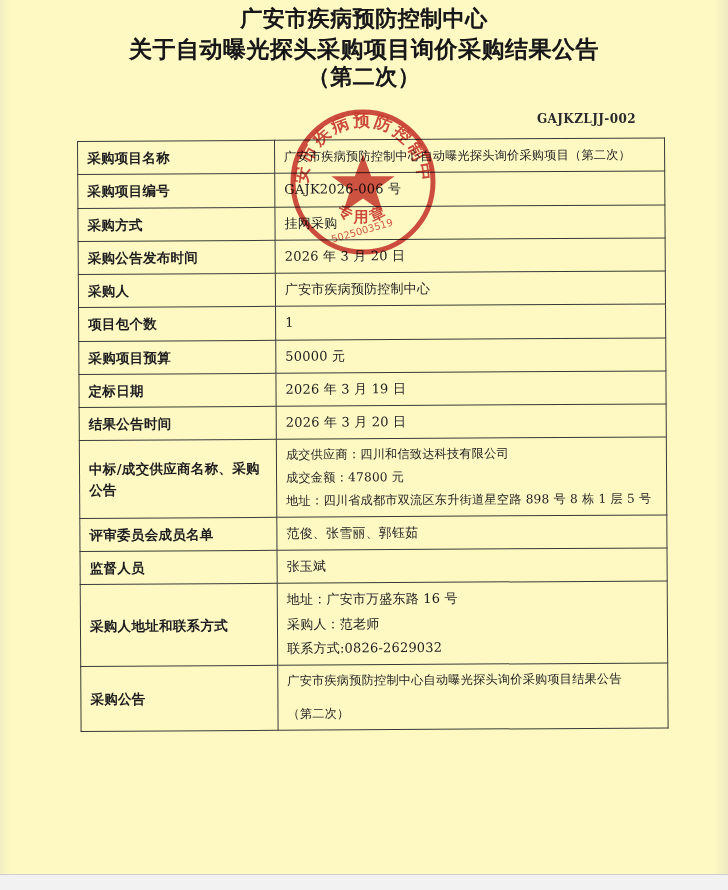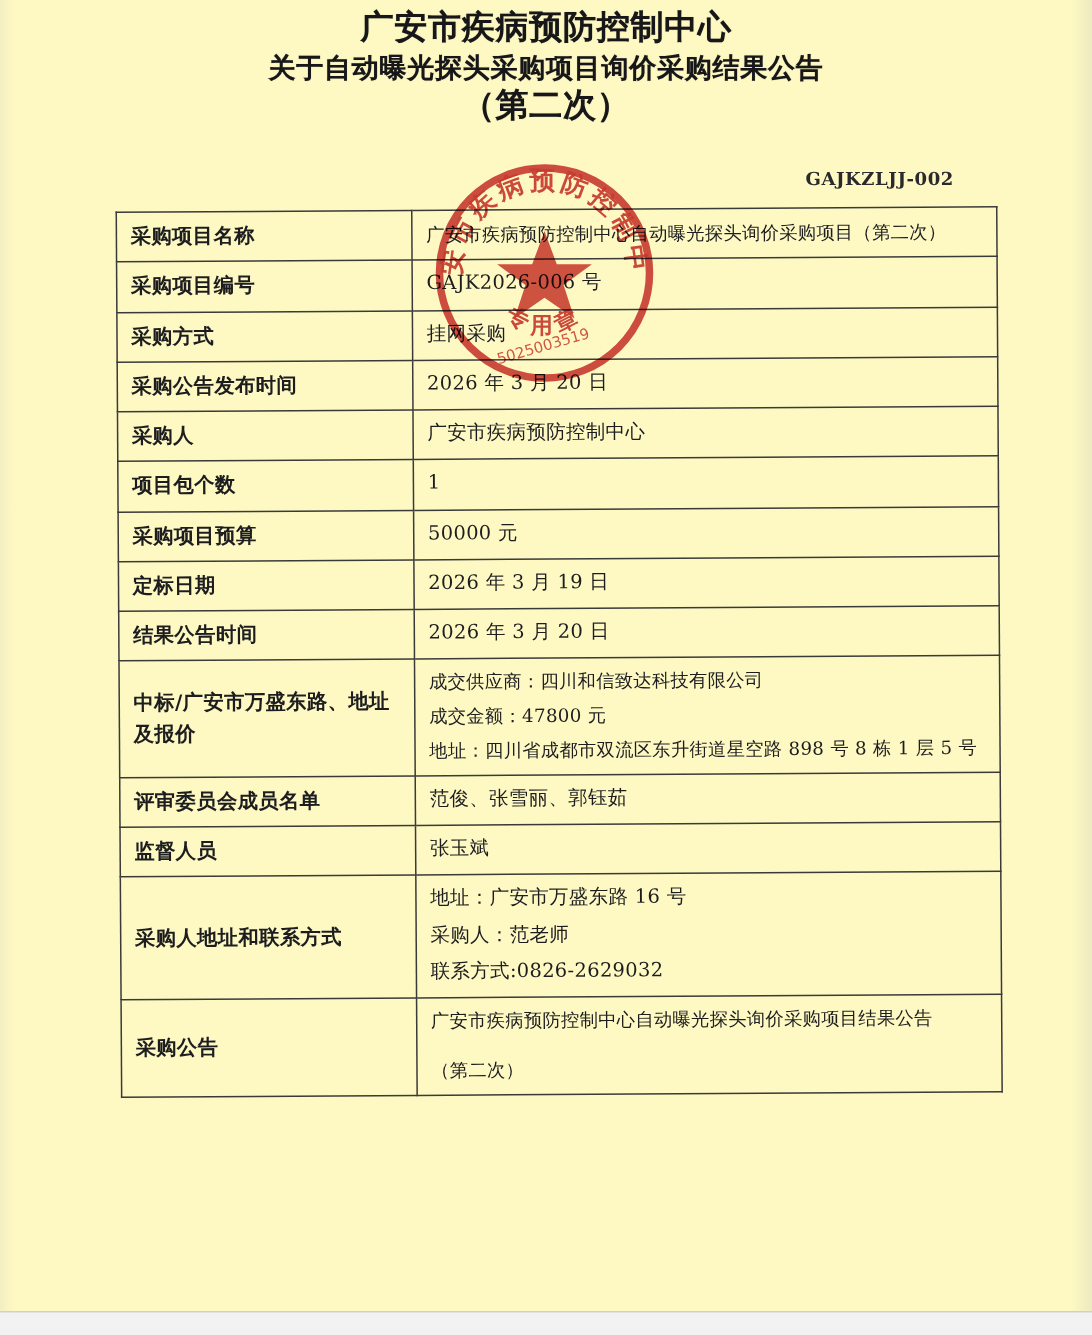--- a/index.html
+++ b/index.html
@@ -59,21 +59,21 @@
     color: #17171a;
   }
   .title-line {
     font-family: "DejaVu Serif", "Liberation Serif", serif;
     font-weight: bold;
     letter-spacing: 0.5px;
     line-height: 1.18;
     text-shadow: 0 0 0.6px rgba(0,0,0,0.35);
   }
   .title-1 { font-size: 22px; }
-  .title-2 { font-size: 18px; margin-top: 3px; }
+  .title-2 { font-size: 23px; margin-top: 3px; }
   .title-3 { font-size: 22px; margin-top: 2px; }
 
   .doc-code {
     position: absolute;
     left: 0; top: 112px;
     width: 636px;
     text-align: right;
     font-family: "DejaVu Serif", "Liberation Serif", serif;
     font-weight: bold;
     font-size: 12px;
@@ -192,21 +192,21 @@
             <span class="val-line">2026 年 3 月 19 日</span>
           </td>
         </tr>
         <tr>
           <td class="lbl">结果公告时间</td>
           <td class="val">
             <span class="val-line">2026 年 3 月 20 日</span>
           </td>
         </tr>
         <tr>
-          <td class="lbl">中标/广安市万盛东路、地址及报价</td>
+          <td class="lbl">中标/成交供应商名称、采购公告</td>
           <td class="val small">
             <span class="val-line">成交供应商：四川和信致达科技有限公司</span>
             <span class="val-line">成交金额：47800 元</span>
             <span class="val-line">地址：四川省成都市双流区东升街道星空路 898 号 8 栋 1 层 5 号</span>
           </td>
         </tr>
         <tr>
           <td class="lbl">评审委员会成员名单</td>
           <td class="val">
             <span class="val-line">范俊、张雪丽、郭钰茹</span>

